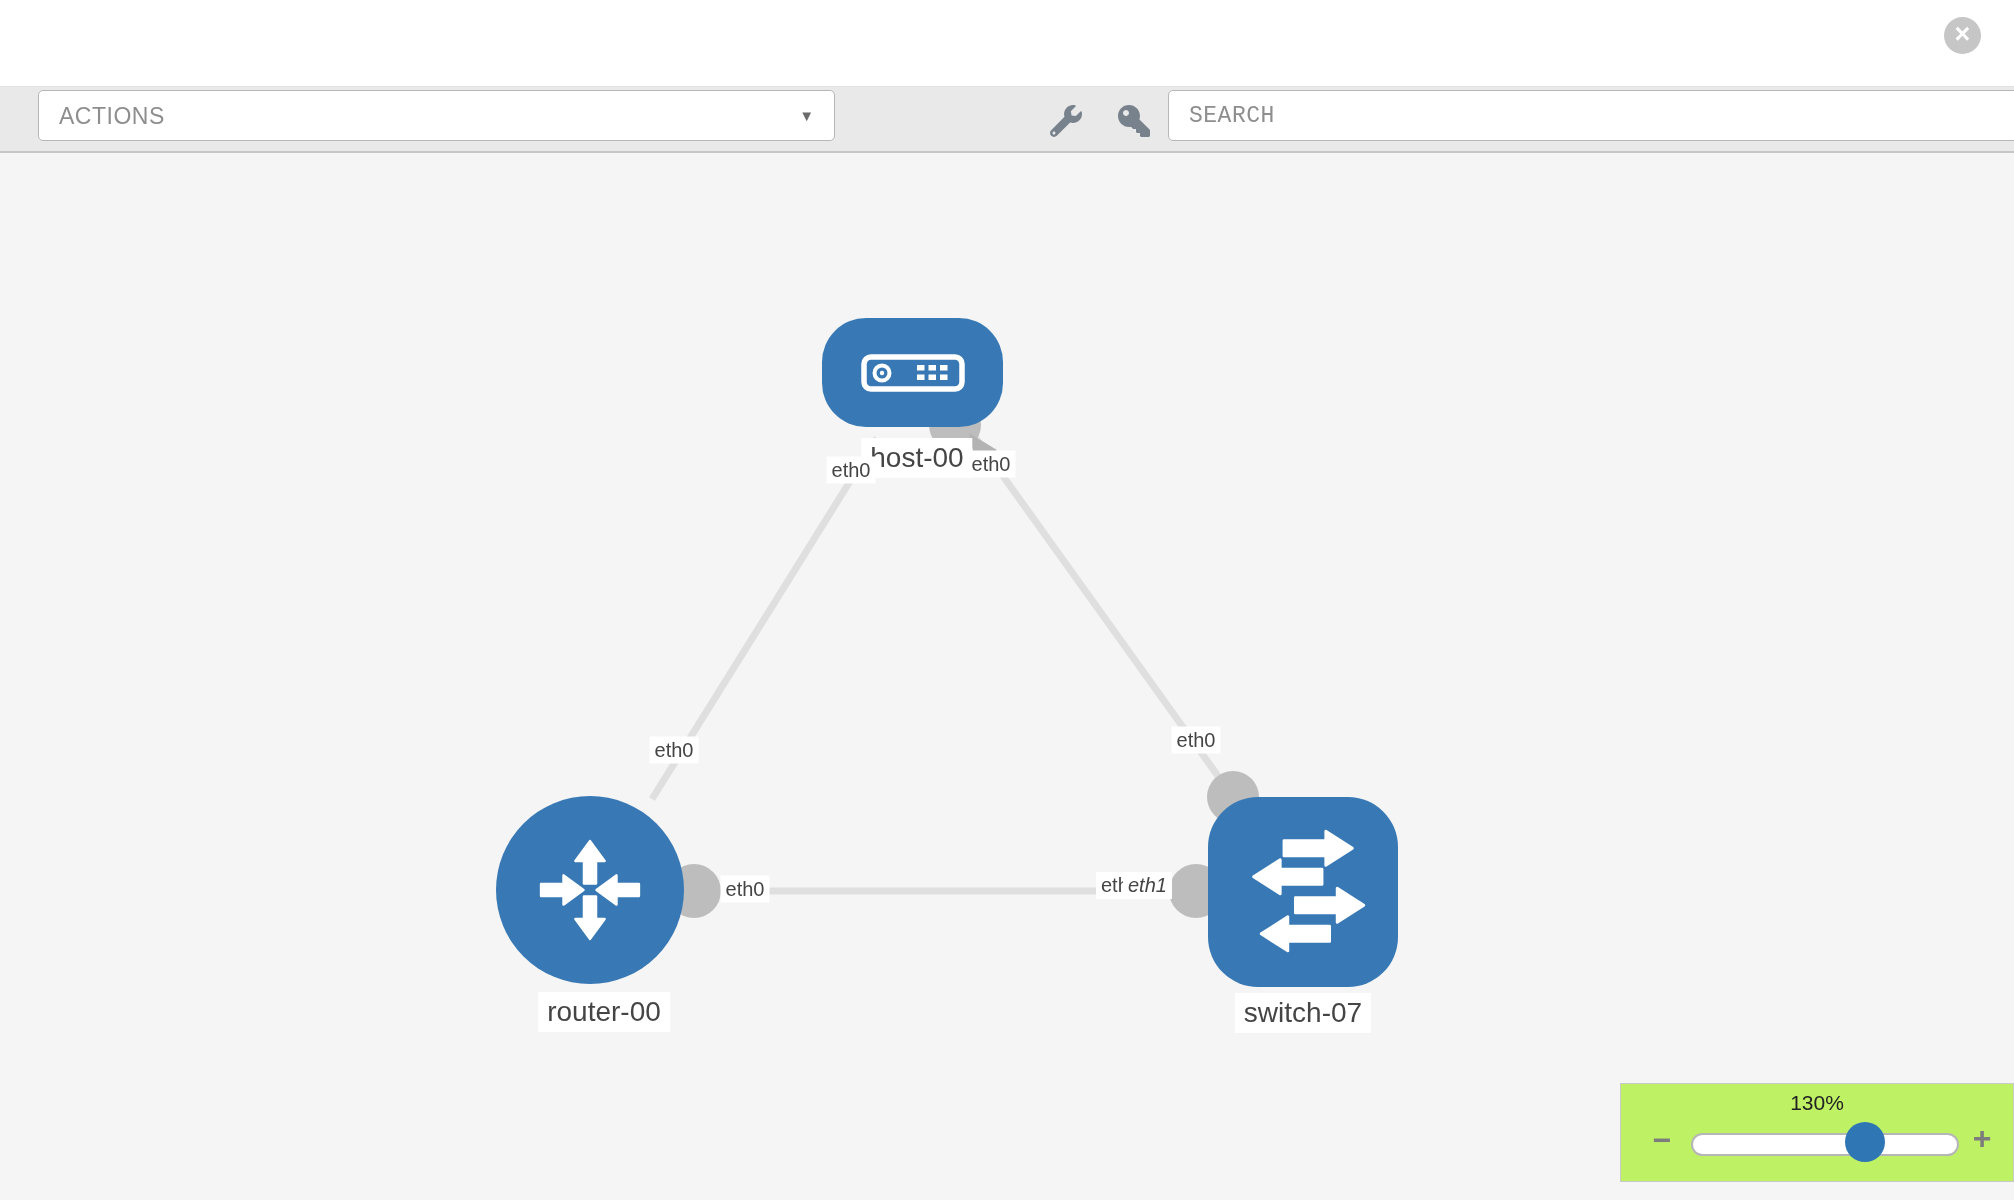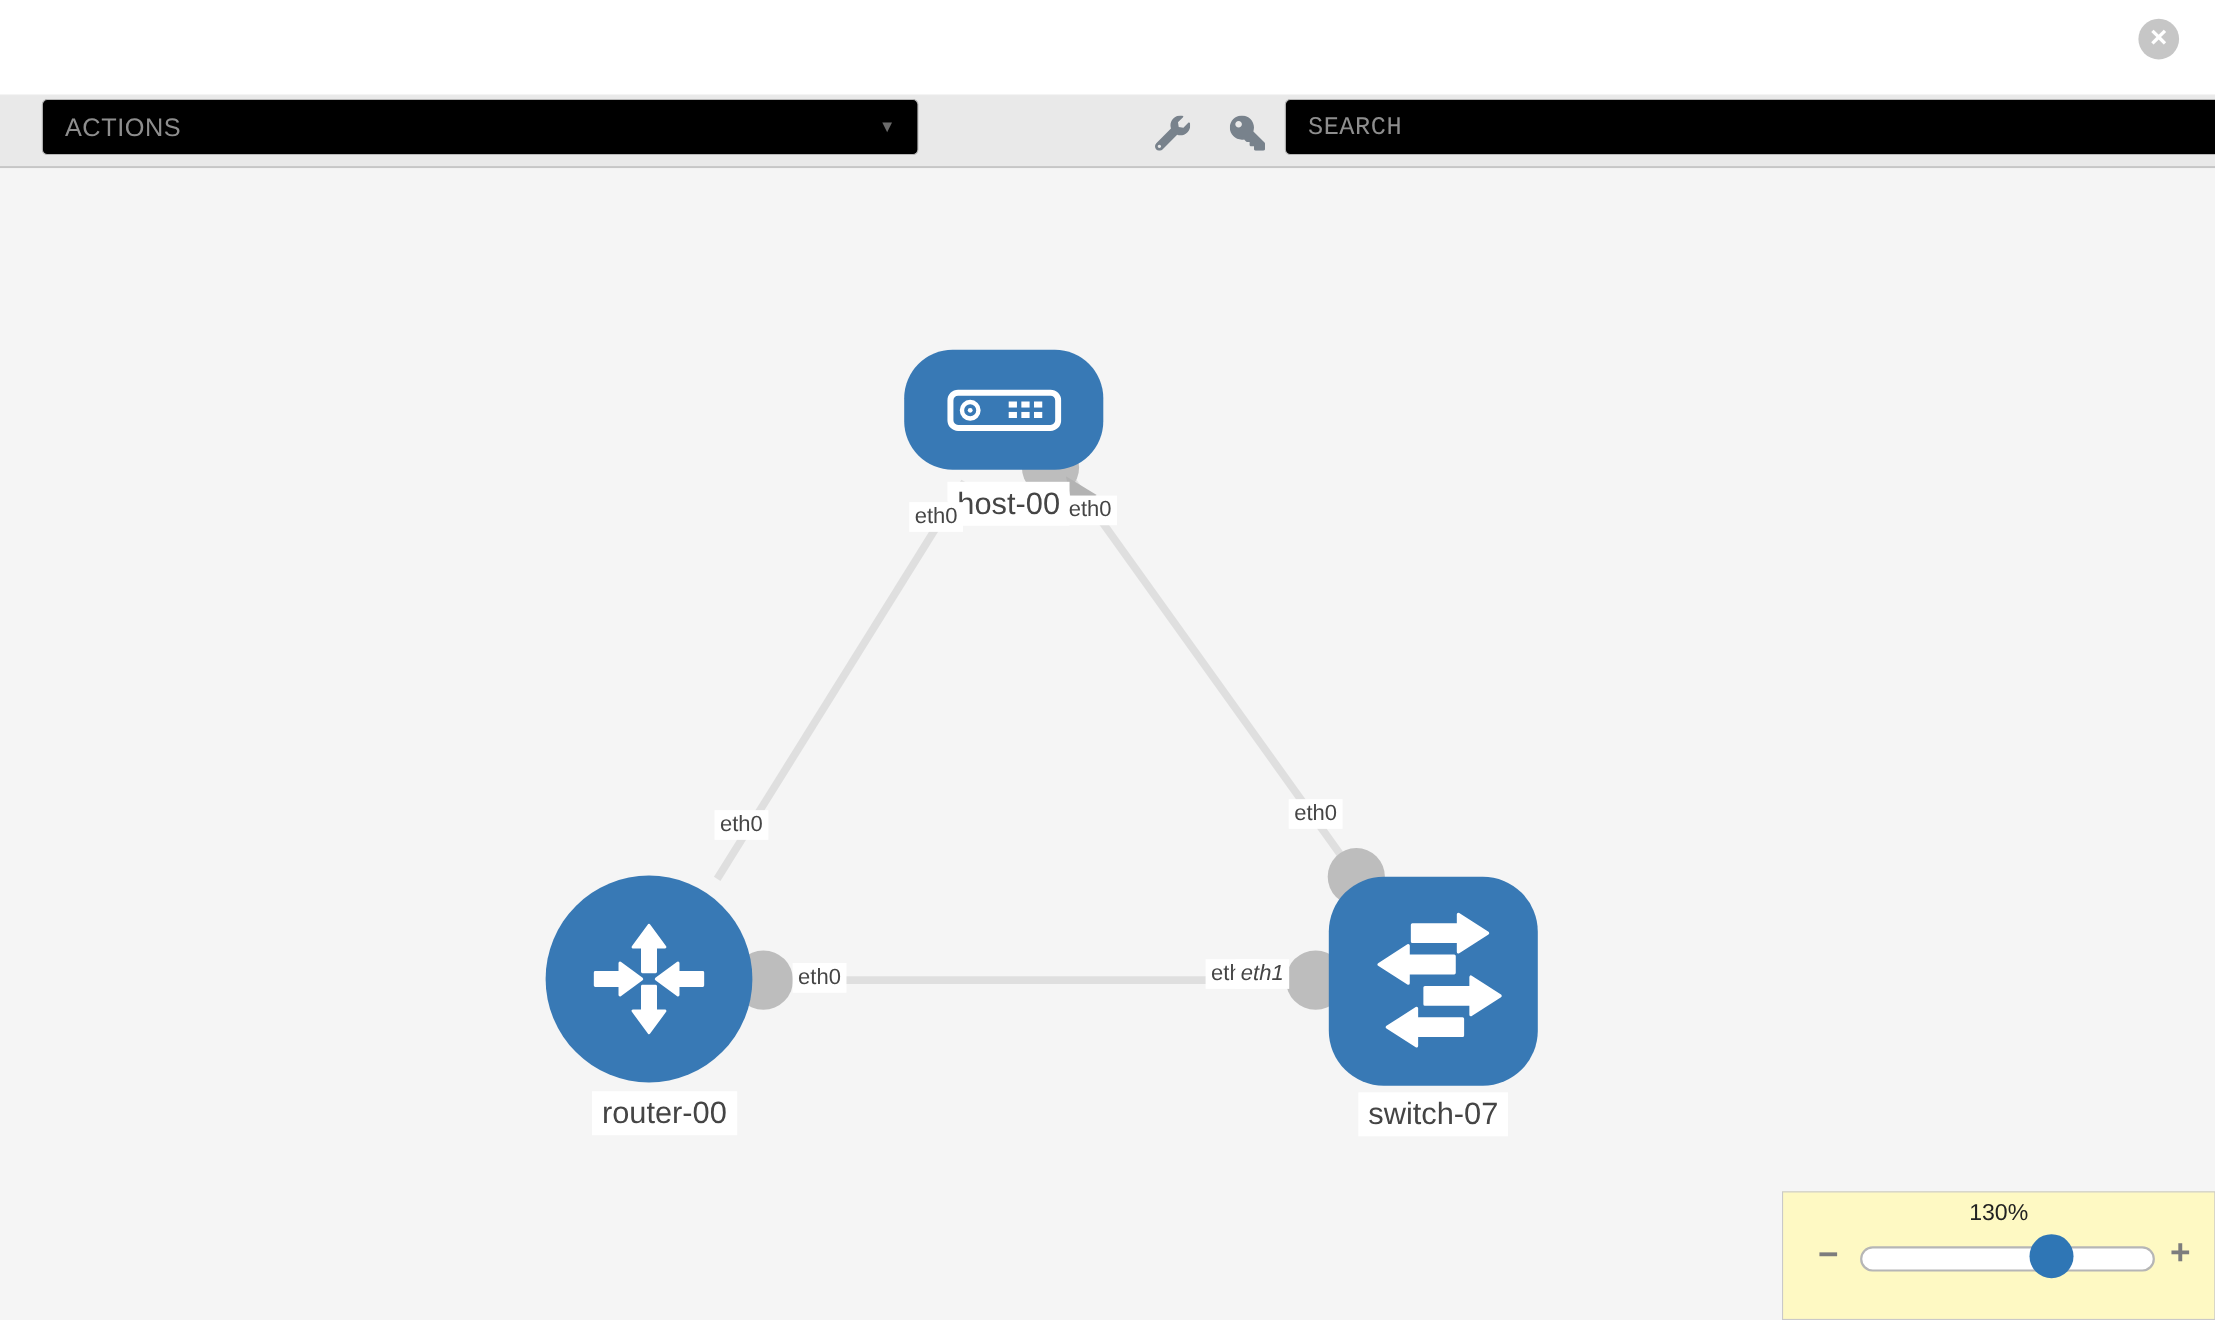--- a/index.html
+++ b/index.html
@@ -11,21 +11,21 @@
          border-bottom:1px solid #e3e3e3; }
   .hdr-title { position:absolute; left:38px; top:16px; font-size:25px; font-weight:bold;
                color:#4f4f4f; letter-spacing:.2px; }
   .close-btn { position:absolute; right:33px; top:17px; width:37px; height:37px; border-radius:50%;
                background:#c6c6c6; color:#fff; font-size:27px; font-weight:bold; line-height:35px;
                text-align:center; cursor:pointer; }
 
   
   .tbar { position:absolute; left:0; top:87px; width:2014px; height:66px; background:#e9e9e9;
           border-bottom:2px solid #c6c6c6; }
-  .select-box { position:absolute; top:3px; height:51px; background:#000000;
+  .select-box { position:absolute; top:3px; height:51px; background:#ffffff;
                 border:1px solid #b7b7b7; border-radius:5px; cursor:pointer; }
   .select-box .lbl { position:absolute; left:20px; top:12px; font-size:23px; color:#8e8e8e;
                      letter-spacing:.5px; }
   .select-box .caret { position:absolute; right:20px; top:16px; font-size:15px; color:#6b6b6b; }
   .sel-actions { left:38px;  width:797px; }
   .sel-search  { left:1168px; width:944px;font-family:Liberation Mono, monospace; }
   .tool-ic { position:absolute; top:12px; width:44px; height:44px; cursor:pointer;
              display:flex; align-items:center; justify-content:center; background:transparent; border:none;}
   .ic-wrench { left:1044px; }
   .ic-key    { left:1112px; }
@@ -52,22 +52,22 @@
 
   .pl-host-left    { left:851px;  top:317px; }
   .pl-host-right   { left:991px;  top:311px; }
   .pl-router-upper { left:674px;  top:597px; }
   .pl-switch-upper { left:1196px; top:587px; }
   .pl-router-mid   { left:745px;  top:736px; }
   .pl-mid-under    { left:1096px; top:719px; z-index:31; }
   .pl-mid-over     { left:1123px; top:719px; z-index:32;font-style:italic; }
 
   
-  .zoom-panel { position:absolute; left:1620px; top:1083px; width:394px; height:117px;
-                background:#fef9c3; border:1px solid #c9c9c9; z-index:40; }
+  .zoom-panel { position:absolute; left:1620px; top:1083px; width:394px; height:99px;
+                background:#bef264; border:1px solid #c9c9c9; z-index:40; }
   .zoom-level { position:absolute; left:0; top:7px; width:100%; text-align:center;
                 font-size:21px; color:#222; }
   .zoom-minus { position:absolute; left:26px; top:40px; width:30px; font-size:32px; font-weight:bold;
                 color:#7d7d7d; text-align:center; cursor:pointer; line-height:32px;}
   .zoom-plus  { position:absolute; left:346px; top:38px; width:30px; font-size:32px; font-weight:bold;
                 color:#7d7d7d; text-align:center; cursor:pointer; line-height:32px;}
   .zoom-track { position:absolute; left:70px; top:49px; width:268px; height:23px; background:#fff;
                 border:2px solid #b6b6b6; border-radius:12px; cursor:pointer; }
   .zoom-thumb { position:absolute; left:224px; top:38px; width:40px; height:40px; border-radius:50%;
                 background:#2f76b5; cursor:grab; }

